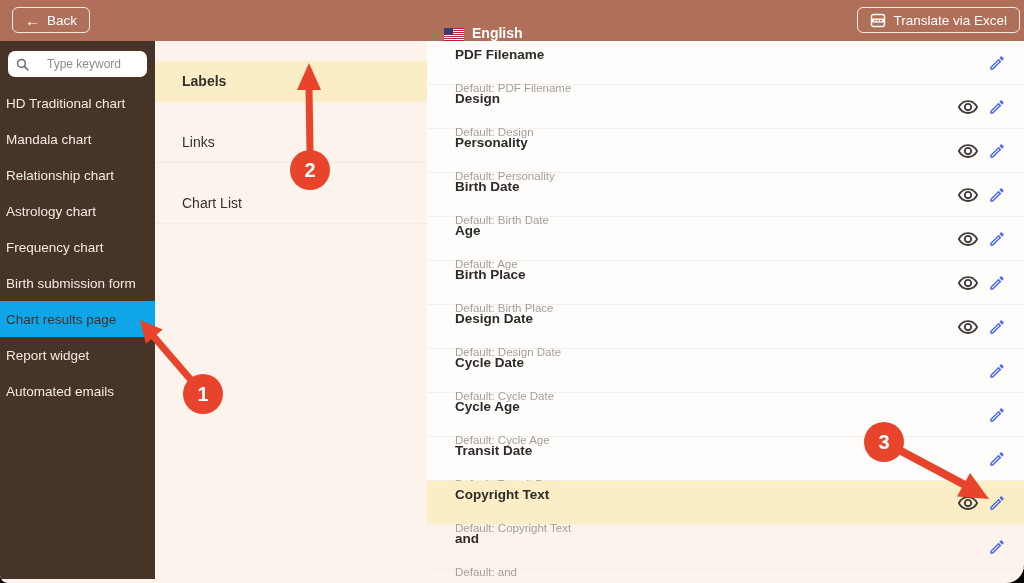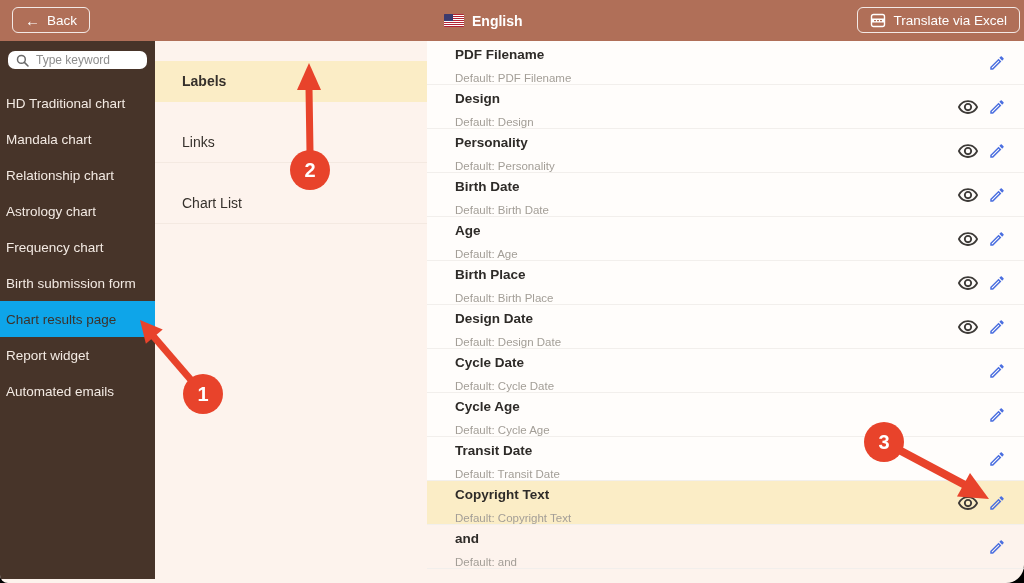--- a/index.html
+++ b/index.html
@@ -8,52 +8,52 @@
         border-radius:0 0 18px 8px;overflow:hidden;}
 
   
   .topbar{position:absolute;left:0;top:0;width:1024px;height:41px;background:#b06f58;}
   .btn-ghost{position:absolute;top:7px;height:26px;display:flex;align-items:center;gap:7px;
              border:1px solid rgba(255,255,255,.85);border-radius:6px;background:transparent;
              color:#fff;font-size:13.5px;padding:0 12px;cursor:pointer;box-sizing:border-box;}
   .btn-back{left:12px;}
   .btn-translate{right:4px;}
   .back-arrow{font-size:15px;line-height:1;}
-  .lang{position:absolute;left:444px;top:0;height:41px;display:flex;align-items:center;gap:8px;
+  .lang{position:absolute;left:444px;top:0;height:41px;display:flex;align-items:flex-end;gap:8px;
         color:#fff;font-size:14px;font-weight:700;cursor:pointer;}
   .flag{width:20px;height:13px;position:relative;display:inline-block;
         background:repeating-linear-gradient(180deg,#b22234 0 1px,#ffffff 1px 2px);
         border-radius:1px;overflow:hidden;}
   .flag::after{content:"";position:absolute;left:0;top:0;width:9px;height:7px;background:#3c3b6e;}
 
   
   .sidebar{position:absolute;left:0;top:41px;width:155px;height:538px;background:#473429;}
-  .searchbox{position:absolute;left:8px;top:10px;width:139px;height:18px;background:#fff;
-             border-radius:7px;display:flex;align-items:center;padding:0 8px;box-sizing:border-box;gap:5px;}
+  .searchbox{position:absolute;left:8px;top:10px;width:139px;height:26px;background:#fff;
+             border-radius:7px;display:flex;align-items:center;padding:0 8px;box-sizing:border-box;gap:16px;}
   .searchbox input{border:none;outline:none;width:100%;font-size:12px;color:#444;background:transparent;
              font-family:"Liberation Sans","DejaVu Sans",sans-serif;}
   .searchbox input::placeholder{color:#8d8d8d;}
   .side-items{position:absolute;left:0;top:44px;width:155px;}
   .side-item{height:36px;display:flex;align-items:center;padding-left:6px;color:#f3eae3;
              font-size:13.5px;cursor:pointer;box-sizing:border-box;}
   .side-item.selected{background:#0ea5e9;color:#3c332c;font-weight:400;}
 
   
   .midcol{position:absolute;left:155px;top:41px;width:272px;height:542px;background:#fdf3ed;}
   .tab{height:41px;display:flex;align-items:center;padding-left:27px;font-size:14px;color:#35302b;
        font-weight:500;border-bottom:1px solid #f4e9e1;cursor:pointer;box-sizing:border-box;margin-top:20px;}
   .tab.selected{background:#fbedc6;border-bottom:1px solid #fbedc6;font-weight:600;}
 
   
   .main{position:absolute;left:427px;top:41px;width:597px;height:480px;background:#fffdfb;}
   .lrow{position:relative;height:44px;border-bottom:1px solid #f2efec;box-sizing:border-box;
         padding:6px 0 0 28px;}
   .lrow.highlighted{background:#fbedc6;}
   .lrow-title{font-size:13.5px;font-weight:600;color:#2e2b28;line-height:1.25;}
-  .lrow-sub{font-size:11.5px;color:#a39e97;margin-top:8px;}
+  .lrow-sub{font-size:11.5px;color:#a39e97;margin-top:18px;}
   .row-icons{position:absolute;right:18px;top:0;height:44px;display:flex;align-items:center;gap:9px;}
   .eye-icon svg{display:block;}
   .pencil-btn svg{display:block;}
   .icon-btn{cursor:pointer;background:none;border:none;padding:0;display:flex;align-items:center;}
 
   
   .overlay{position:absolute;left:0;top:0;width:1024px;height:583px;pointer-events:none;}
   .step-badge{position:absolute;width:40px;height:40px;border-radius:50%;background:#e8432b;
               color:#fff;font-weight:700;font-size:20px;display:flex;align-items:center;
               justify-content:center;pointer-events:none;}

